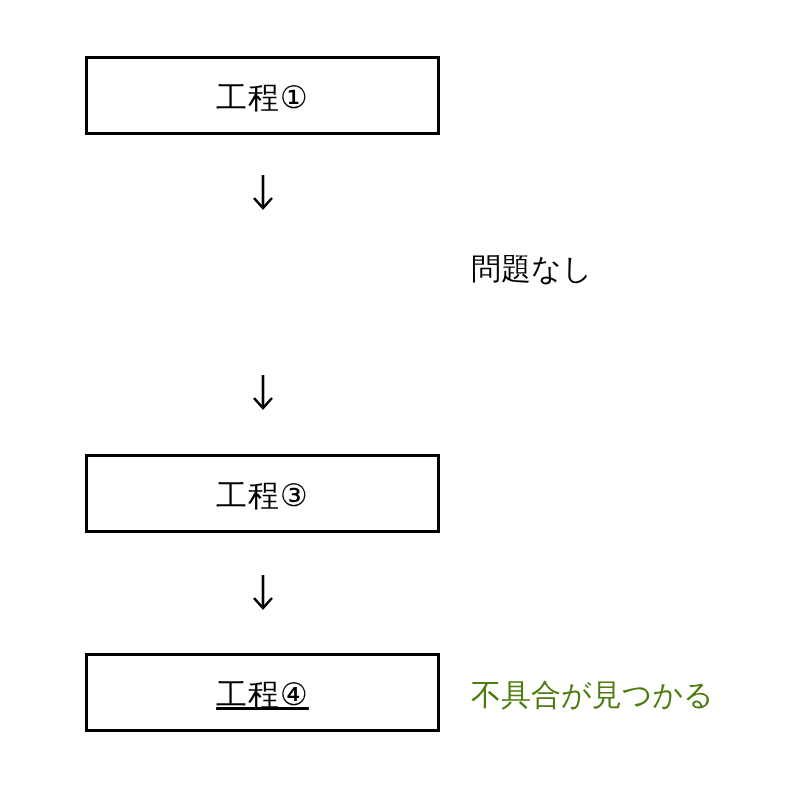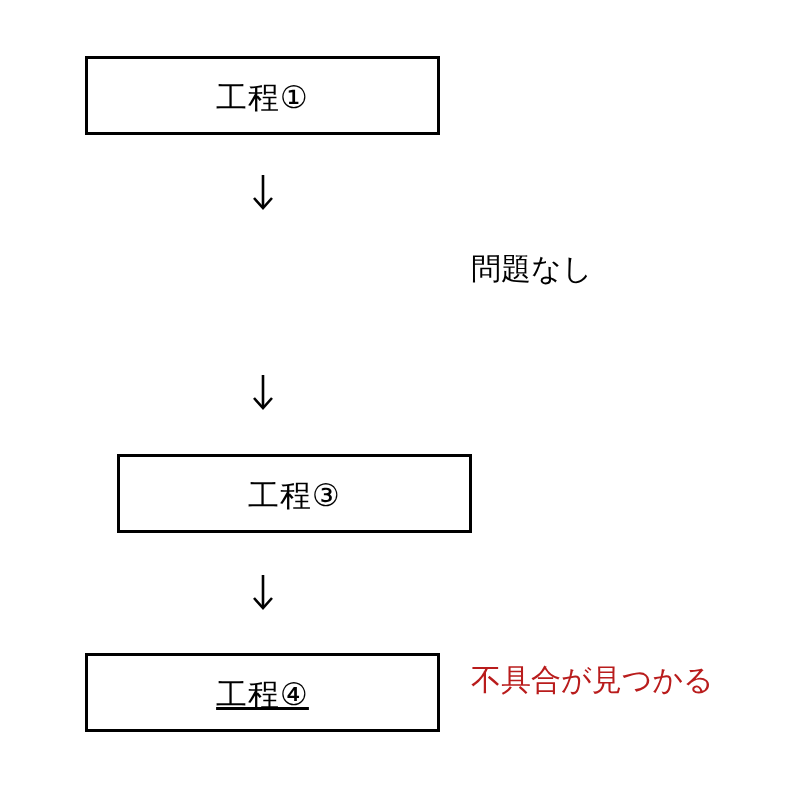--- a/index.html
+++ b/index.html
@@ -28,21 +28,21 @@
   }
   .process-label {
     font-size: 31px;
     color: #000000;
     letter-spacing: 1px;
     line-height: 1;
     padding-top: 4px;
   }
   .box-1 { top: 56px; }
   .box-2 { top: 255px; }
-  .box-3 { top: 454px; margin-left: 32px; }
+  .box-3 { top: 454px; }
   .box-4 { top: 653px; text-decoration: underline; }
   .arrow {
     position: absolute;
     left: 250px;
     width: 26px;
     height: 36px;
   }
   .arrow-1 { top: 174px; }
   .arrow-2 { top: 374px; }
   .arrow-3 { top: 574px; }
@@ -62,22 +62,22 @@
     font-size: 30px;
     line-height: 1.2;
     white-space: nowrap;
     margin-left: 23px;
   }
   .annotation-ok {
     top: 251px;
     color: #000000;
   }
   .annotation-alert {
-    top: 662px;
-    color: #b91c1c;
+    top: 677px;
+    color: #4d7c0f;
   }
 </style>
 </head>
 <body>
 
 <div class="stage">
 
   <div class="process-box box-1">
     <span class="process-label">工程①</span>
   </div>

